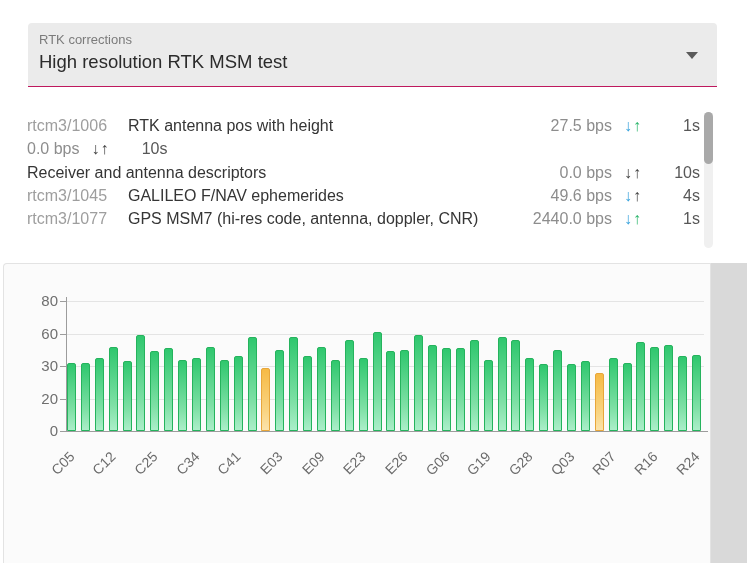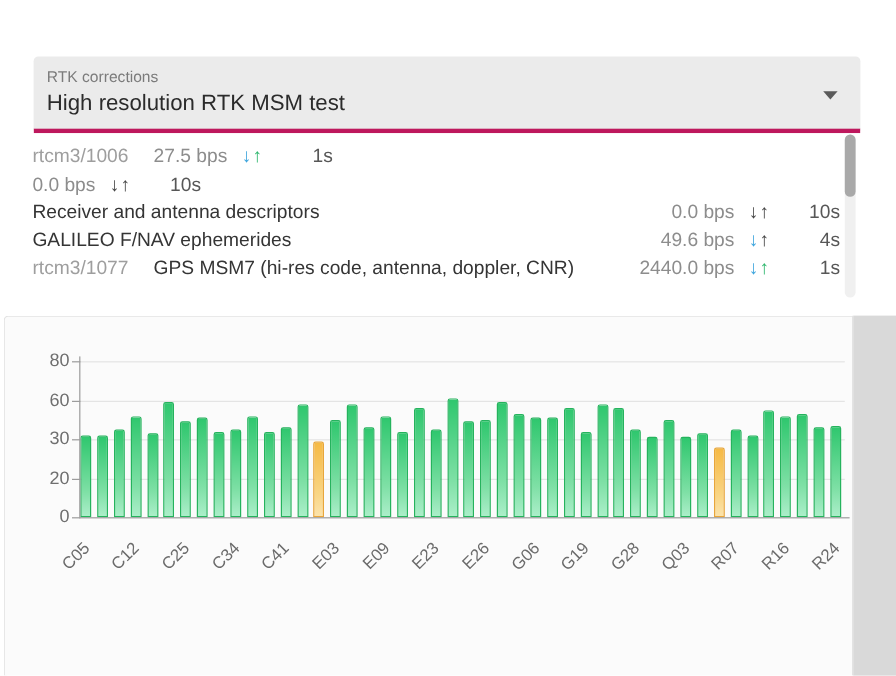--- a/index.html
+++ b/index.html
@@ -3,34 +3,34 @@
 <meta charset="utf-8">
 <style>
   * { margin:0; padding:0; box-sizing:border-box; }
   html,body { width:747px; height:563px; }
   body {
     position:relative; background:#ffffff; overflow:hidden;
     font-family:"Liberation Sans", sans-serif; -webkit-font-smoothing:antialiased;
   }
   
   .select {
-    position:absolute; left:28px; top:47px; width:689px; height:64px;
-    background:#ebebeb; border-radius:4px 4px 0 0; border-bottom:4px solid #be185d;
+    position:absolute; left:28px; top:23px; width:689px; height:64px;
+    background:#ebebeb; border-radius:4px 4px 0 0; border-bottom:1px solid #be185d;
     cursor:pointer;
   }
   .select-label { position:absolute; left:11px; top:9px; font-size:13px; color:#7b7b7b; }
   .select-value { position:absolute; left:11px; top:28px; font-size:18.5px; color:#2b2b2b; }
   .caret {
     position:absolute; right:19px; top:29px; width:0; height:0;
     border-left:6px solid transparent; border-right:6px solid transparent;
     border-top:7px solid #5a5a5a;
   }
   
   .msg-list { position:absolute; left:27px; top:117px; width:673px; }
-  .row { display:flex; align-items:flex-end; height:23.3px; font-size:16px; white-space:nowrap; }
+  .row { display:flex; align-items:flex-start; height:23.3px; font-size:16px; white-space:nowrap; }
   .rid    { width:101px; color:#9e9e9e; }
   .rname  { flex:1; color:#353535; }
   .rrate  { color:#8d8d8d; text-align:right; }
   .rarrows{ width:42px; text-align:center; font-size:16px; letter-spacing:1px; }
   .rint   { width:46px; text-align:right; color:#575757; }
   .arr-down-on { color:#3ba4dd; }
   .arr-up-on   { color:#2cb66c; }
   .arr-off     { color:#444444; }
   .scrollbar {
     position:absolute; left:704px; top:112px; width:9px; height:136px;
@@ -73,36 +73,38 @@
 
 <div class="select">
   <div class="select-label">RTK corrections</div>
   <div class="select-value">High resolution RTK MSM test</div>
   <div class="caret"></div>
 </div>
 
 <div class="msg-list" id="msgList">
     <div class="row">
       <div class="rid">rtcm3/1006</div>
+      <div class="rname">RTK antenna pos with height</div>
       <div class="rrate">27.5 bps</div>
       <div class="rarrows"><span class="arr-down-on">↓</span><span class="arr-up-on">↑</span></div>
       <div class="rint">1s</div>
     </div>
     <div class="row">
       <div class="rrate">0.0 bps</div>
       <div class="rarrows"><span class="arr-off">↓</span><span class="arr-off">↑</span></div>
       <div class="rint">10s</div>
     </div>
     <div class="row">
       <div class="rname">Receiver and antenna descriptors</div>
       <div class="rrate">0.0 bps</div>
       <div class="rarrows"><span class="arr-off">↓</span><span class="arr-off">↑</span></div>
       <div class="rint">10s</div>
     </div>
     <div class="row">
+      <div class="rid">rtcm3/1045</div>
       <div class="rname">GALILEO F/NAV ephemerides</div>
       <div class="rrate">49.6 bps</div>
       <div class="rarrows"><span class="arr-down-on">↓</span><span class="arr-off">↑</span></div>
       <div class="rint">4s</div>
     </div>
     <div class="row">
       <div class="rid">rtcm3/1077</div>
       <div class="rname">GPS MSM7 (hi-res code, antenna, doppler, CNR)</div>
       <div class="rrate">2440.0 bps</div>
       <div class="rarrows"><span class="arr-down-on">↓</span><span class="arr-up-on">↑</span></div>

